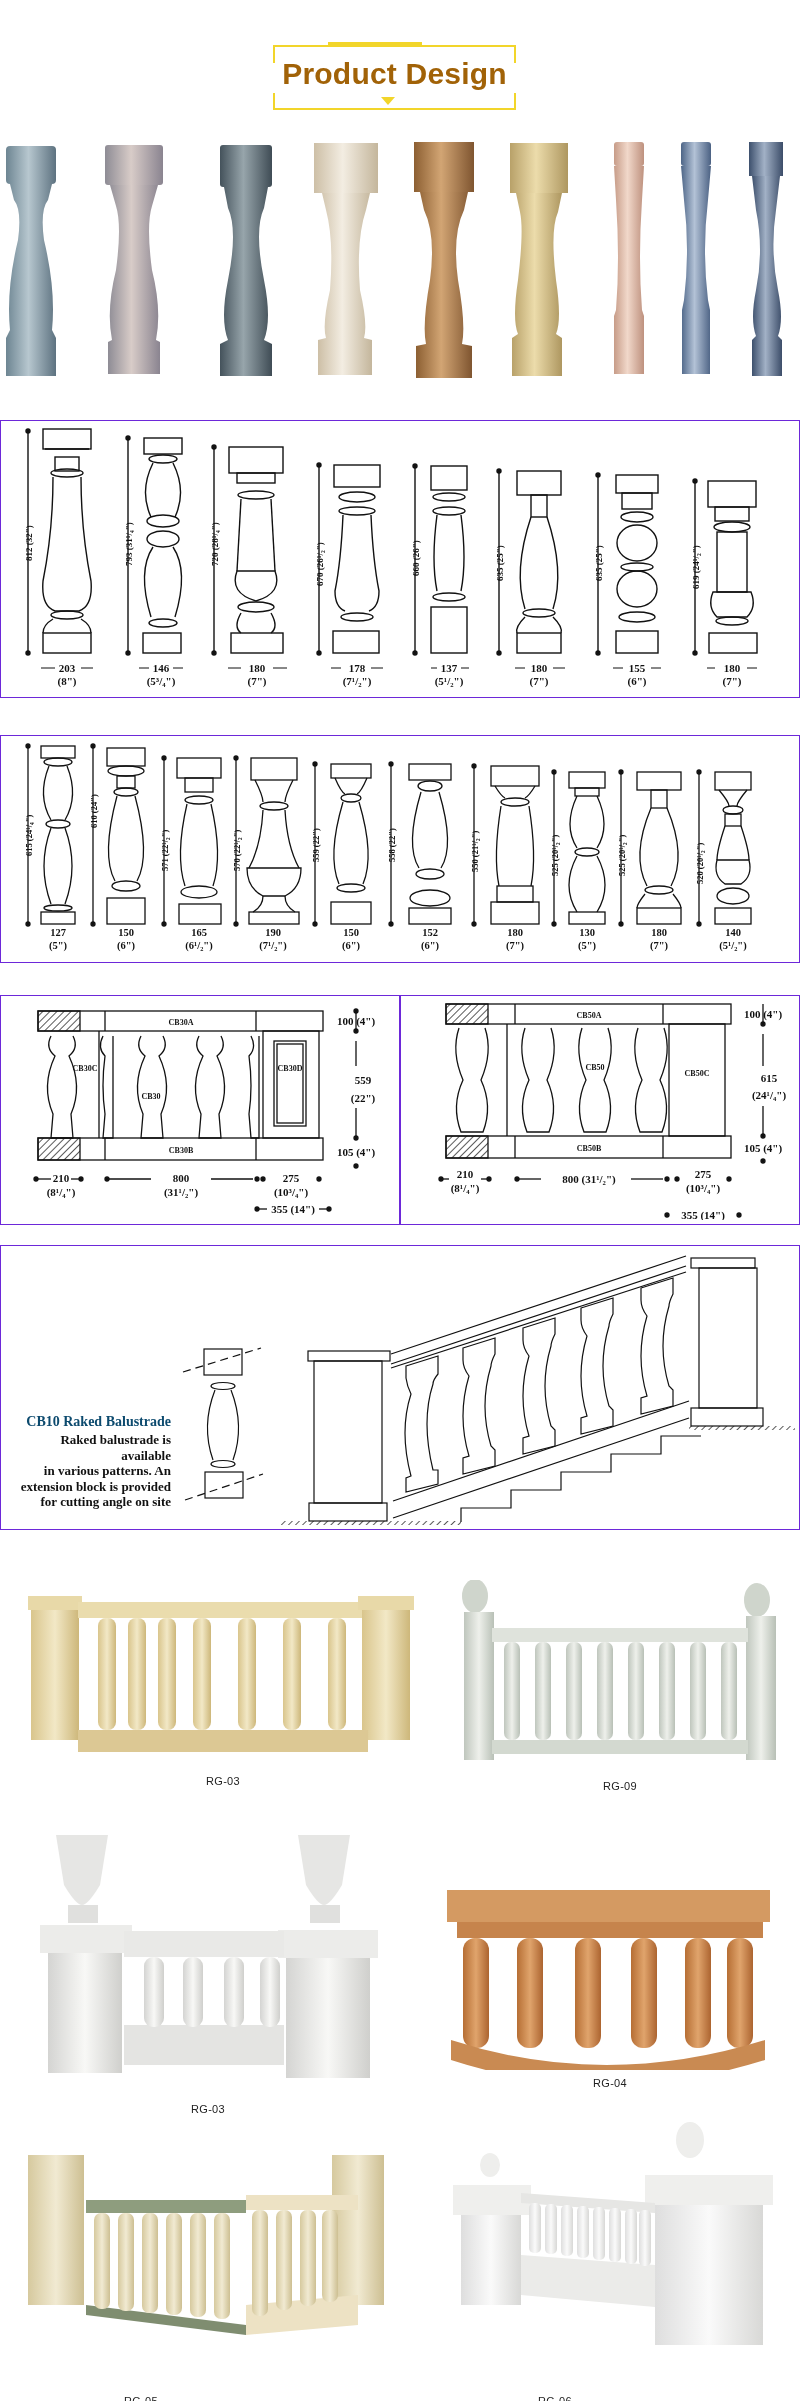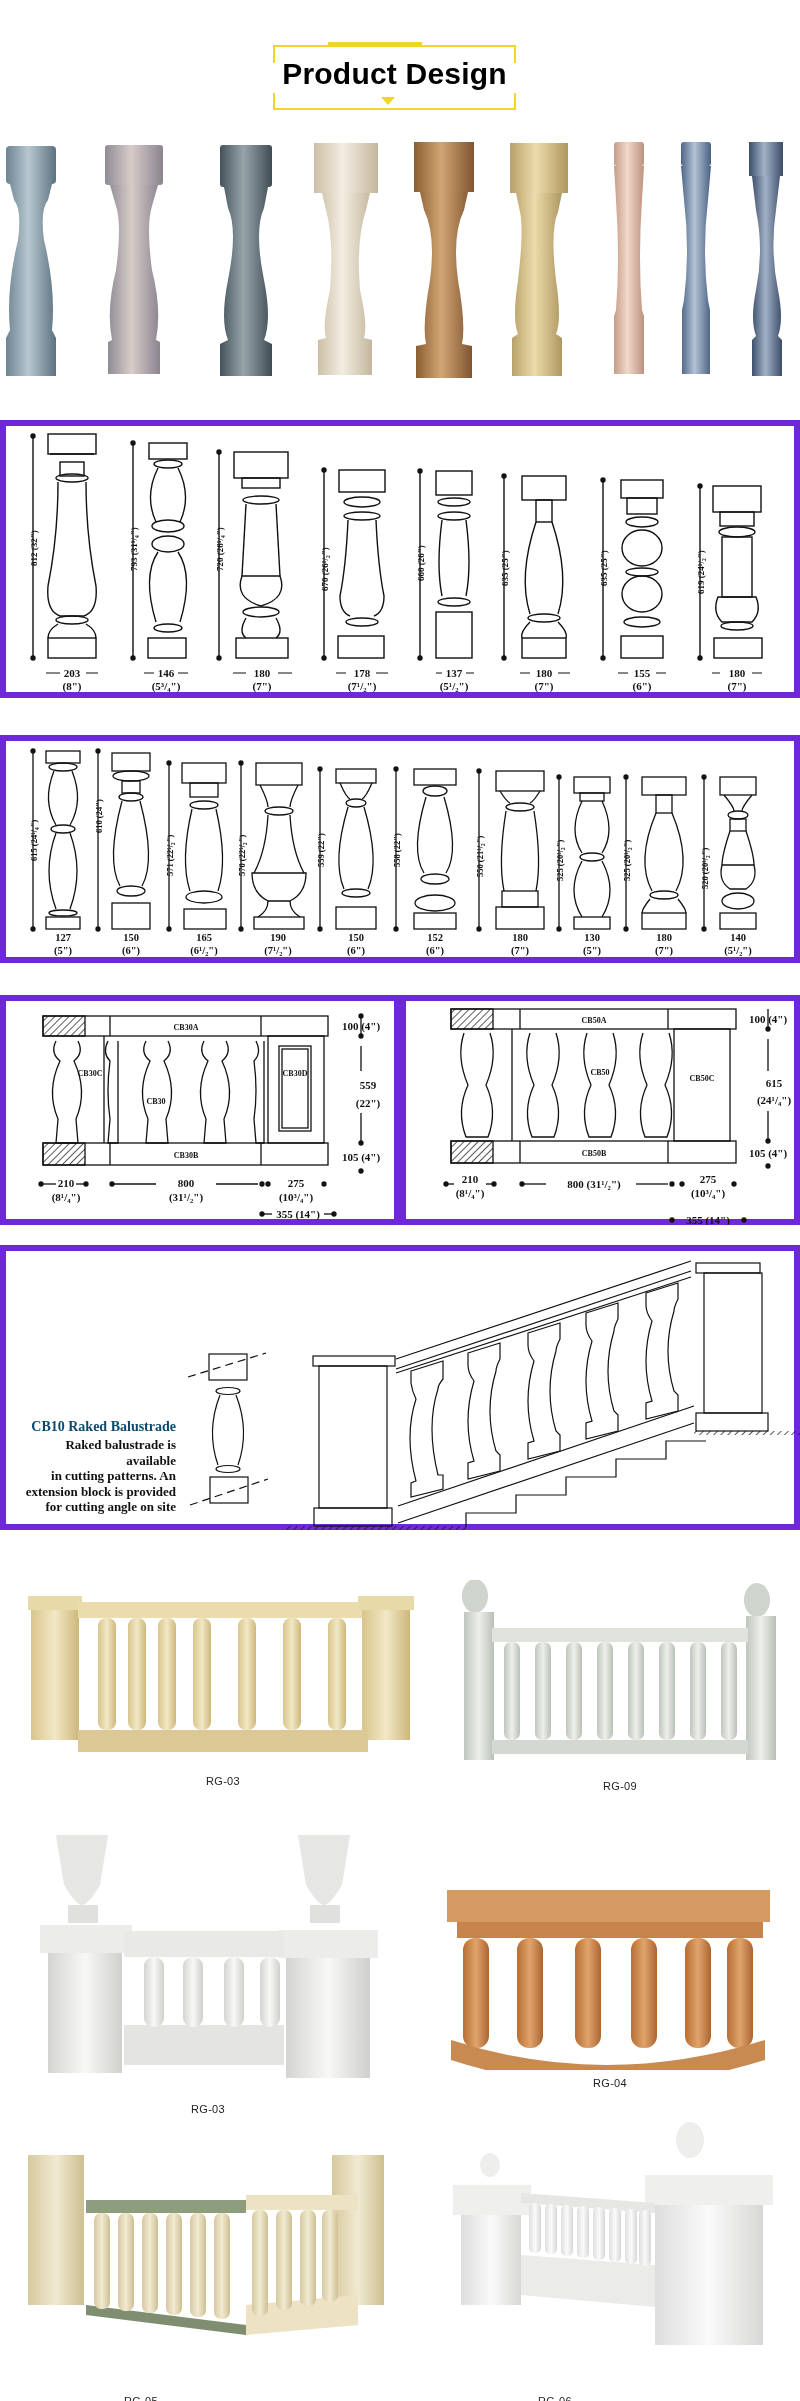--- a/index.html
+++ b/index.html
@@ -6,28 +6,28 @@
   html, body { width: 800px; background: #ffffff; }
   body { font-family: "Liberation Sans", sans-serif; color: #111; position: relative; height: 2401px; overflow: hidden; }
   .abs { position: absolute; }
 
   
   .title-box { left: 273px; top: 45px; width: 243px; height: 65px; }
   .title-box .frame { position: absolute; inset: 0; border: 2px solid #f2d52a; }
   .title-box .gap-l { position: absolute; left: -3px; top: 18px; width: 6px; height: 30px; background: #fff; }
   .title-box .gap-r { position: absolute; right: -3px; top: 18px; width: 6px; height: 30px; background: #fff; }
   .title-box .topbar { position: absolute; left: 55px; top: -3px; width: 94px; height: 3px; background: #f2d52a; }
-  .title-text { position: absolute; left: 0; right: 0; top: 12px; text-align: center; font-family: "Liberation Sans", sans-serif; font-weight: bold; font-size: 30px; letter-spacing: 0.2px; color: #000000; background: transparent; }
+  .title-text { position: absolute; left: 0; right: 0; top: 12px; text-align: center; font-family: "Liberation Sans", sans-serif; font-weight: bold; font-size: 30px; letter-spacing: 0.2px; color: #a16207; background: transparent; }
   .title-chevron { position: absolute; left: 108px; top: 52px; width: 0; height: 0; border-left: 7px solid transparent; border-right: 7px solid transparent; border-top: 8px solid #f2d52a; }
 
   
   .strip { left: 0; top: 130px; width: 800px; height: 250px; }
 
   
-  .panel { background: #fff; border: 6px solid #6d28d9; }
+  .panel { background: #fff; border: 1px solid #6d28d9; }
   .panel svg { display: block; }
   .dim-text { font-family: "Liberation Serif", serif; font-weight: bold; fill: #111; }
   .code-text { font-family: "Liberation Serif", serif; font-weight: bold; fill: #111; }
 
   .raked-title { font-family: "Liberation Serif", serif; font-weight: bold; font-size: 14px; color: #0c4a6e; }
   .raked-desc { font-family: "Liberation Serif", serif; font-weight: bold; font-size: 13px; line-height: 15.5px; color: #111; text-align: right; }
 
   
   .gallery-item { position: absolute; }
   .caption { position: absolute; font-family: "Liberation Sans", sans-serif; font-size: 11px; color: #222; text-align: center; letter-spacing: 0.3px; }
@@ -633,21 +633,21 @@
       <text x="302" y="223">355 (14")</text>
     </g>
   </svg>
 </div>
 
 <div class="abs panel" style="left:0; top:1245px; width:800px; height:285px;">
   <div class="abs" style="left:10px; top:168px; width:160px;">
     <div class="raked-title" style="text-align:right;">CB10 Raked Balustrade</div>
     <div class="raked-desc" style="margin-top:2px;">
       <div>Raked balustrade is available</div>
-      <div>in cutting patterns. An</div>
+      <div>in various patterns. An</div>
       <div>extension block is provided</div>
       <div>for cutting angle on site</div>
     </div>
   </div>
   <svg width="794" height="279" viewBox="0 0 794 279" style="position:absolute; left:0; top:0;">
     <g fill="none" stroke="#111" stroke-width="1.2">
 
       <g>
         <rect x="203" y="103" width="38" height="26"></rect>
         <ellipse cx="222" cy="140" rx="12" ry="3.5"></ellipse>

